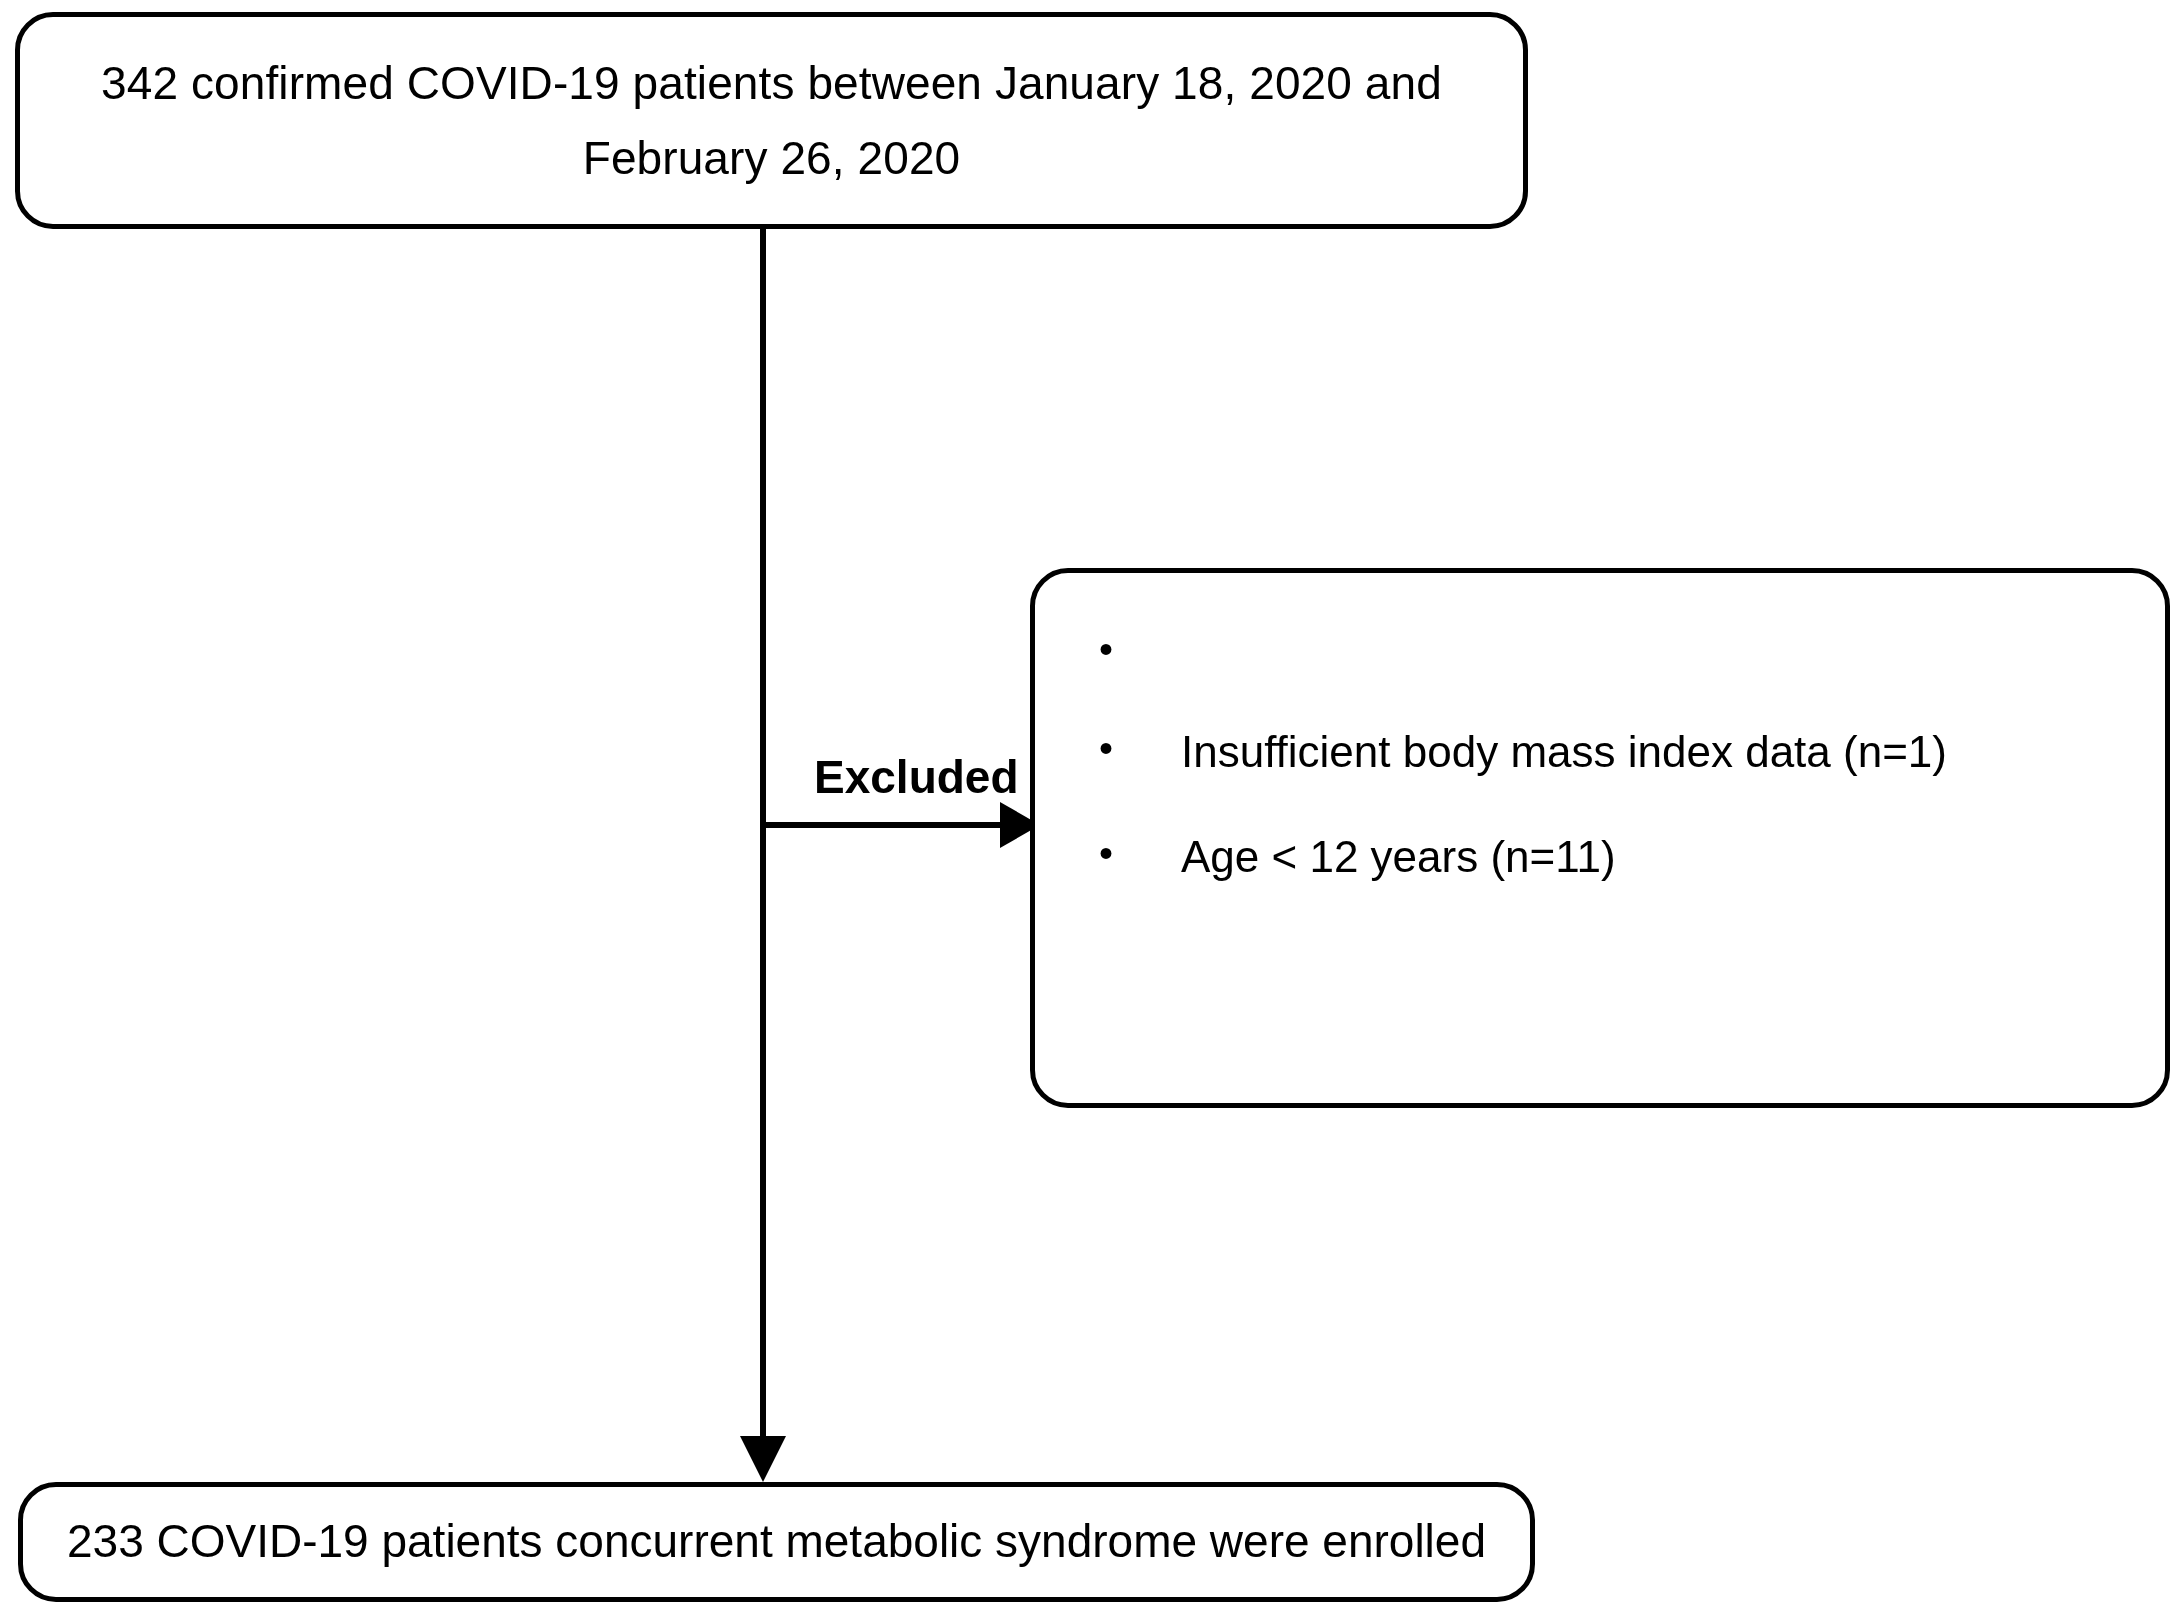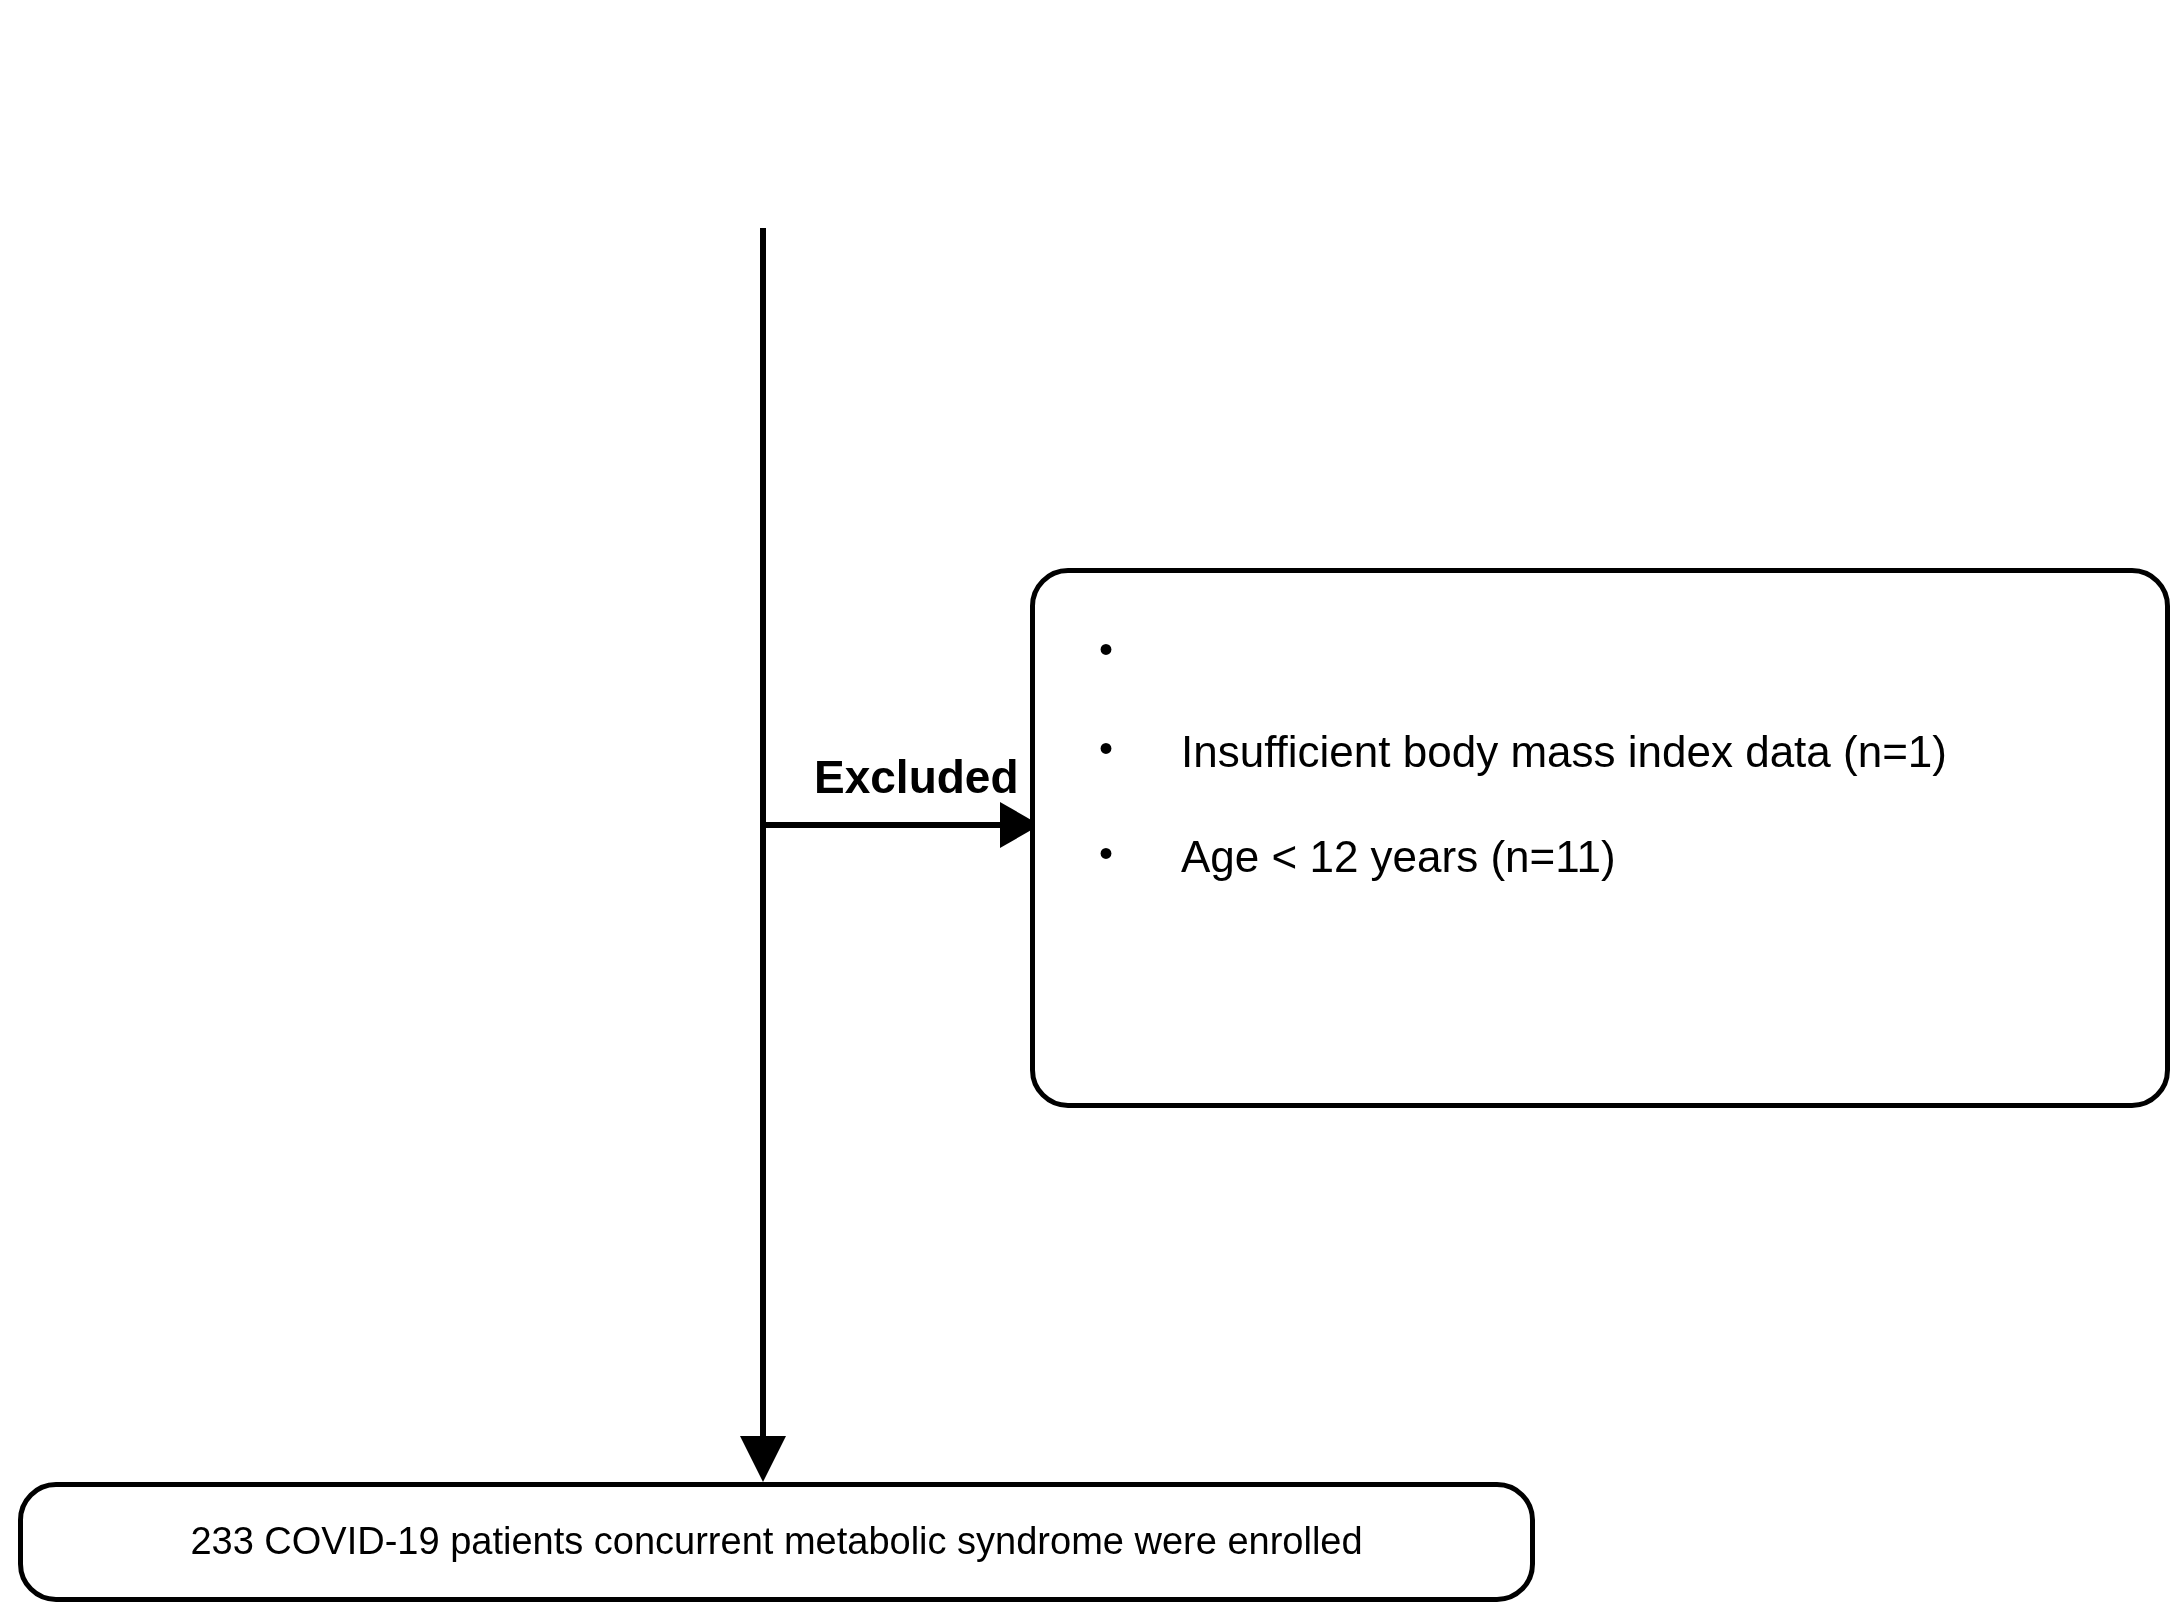--- a/index.html
+++ b/index.html
@@ -77,21 +77,21 @@
   }
 
   #node-enrolled-final {
     left: 18px;
     top: 1482px;
     width: 1517px;
     height: 120px;
   }
   #node-final-text {
     text-align: center;
-    font-size: 38px;
+    font-size: 46px;
     line-height: 1.3;
     padding: 0 22px;
   }
 
   
   .v-line {
     position: absolute;
     background: #000000;
     width: 6px;
   }
@@ -141,20 +141,24 @@
     letter-spacing: 0px;
     white-space: nowrap;
     margin-left: 24px;
   }
 </style>
 </head>
 <body>
 
 <div id="flowchart">
 
+  <div class="node" id="node-enrolled-source">
+    <div id="node-source-text">342 confirmed COVID-19 patients between January 18, 2020 and
+February 26, 2020</div>
+  </div>
 
   <div class="v-line" id="line-main-vertical"></div>
   <div id="arrowhead-down"></div>
 
   <div class="h-line" id="line-excluded-horizontal"></div>
   <div id="arrowhead-right"></div>
   <div id="label-excluded">Excluded</div>
 
   <div class="node" id="node-excluded-list">
 

